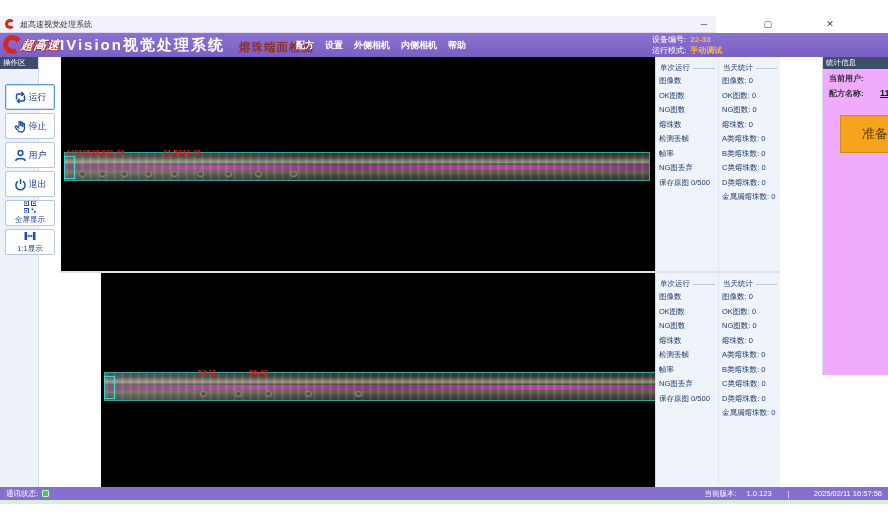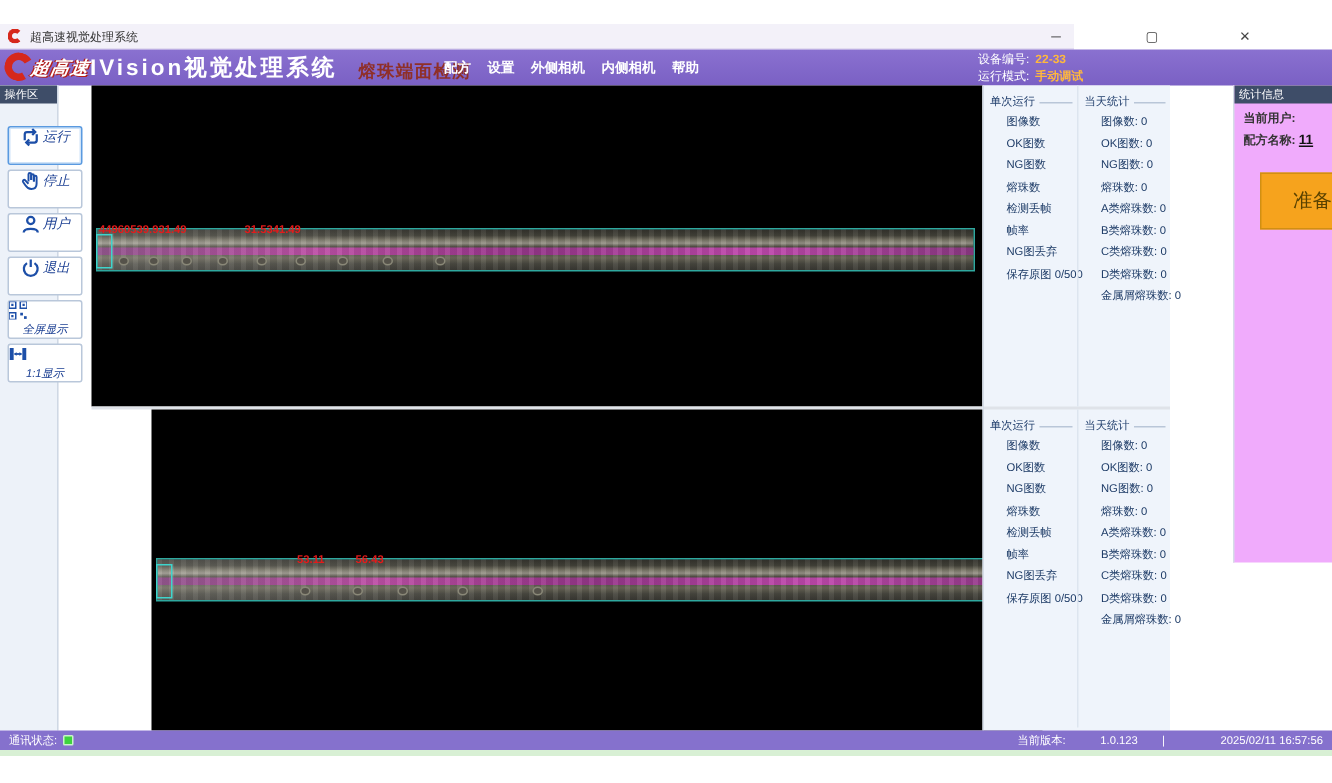--- a/index.html
+++ b/index.html
@@ -21,21 +21,21 @@
   .app-title { position:absolute; left:60px; top:3px; font-size:15px; font-weight:bold; color:#fff; letter-spacing:2px; }
   .app-subtitle { position:absolute; left:206px; top:7px; font-size:11.5px; font-weight:bold; color:#8f2f28; letter-spacing:1px;margin-left:33px; }
   .menu { position:absolute; left:296px; top:0; height:24px; display:flex; align-items:center; gap:11px; }
   .menu-item { font-size:9px; font-weight:bold; color:#fff; cursor:default; }
   .devinfo { position:absolute; left:652px; top:1px; font-size:8px; line-height:11px; color:#fff; }
   .devinfo .val { color:#ffb83d; font-weight:bold; margin-left:4px; }
 
   
   .sidebar { position:absolute; left:0; top:57px; width:39px; height:430px; background:#edf2f9; border-right:1px solid #cfd8e4; }
   .panel-hd { height:12px; background:#3e4d68; color:#fff; font-size:7.5px; line-height:12px; padding-left:3px; }
-  .side-btn { position:absolute; left:5px; width:50px; height:26px; background:#fff; border:1px solid #b9c7da; border-radius:2px; display:flex; justify-content:center; gap:2px; color:#1b3f93; font-size:9px; cursor:default;font-style:italic; }
+  .side-btn { position:absolute; left:5px; width:50px; height:26px; background:#fff; border:1px solid #b9c7da; border-radius:2px; display:flex; align-items:center; justify-content:center; gap:2px; color:#1b3f93; font-size:9px; cursor:default; }
   .side-btn.small { font-size:7.5px;flex-direction:column; }
   .side-btn.active { border-color:#5a9ae0; box-shadow:0 0 0 1px #cfe3f8 inset; }
   .side-btn svg { flex:none; }
 
   
   .viewport { position:absolute; left:61px; width:594px; height:214px; background:#000; }
   .vp1 { top:57px;text-align:center; } .vp2 { top:273px;margin-left:40px; }
   .vp-sep { position:absolute; left:61px; top:271px; width:594px; height:2px; background:#dfe3e9; }
   .strip { position:absolute; left:3px; width:586px; height:29px; border:1px solid #2fa89f;
     background:linear-gradient(180deg,#34332d 0%,#44433a 15%,#7b7869 26%,#9a968a 34%,#565349 42%,#4a4940 48%,#59564c 58%,#6b6859 70%,#494840 85%,#3a3933 100%); }
@@ -51,34 +51,34 @@
 
   
   .stats { position:absolute; left:655px; top:57px; width:125px; height:430px; background:#eff4fb; border-left:1px solid #d5dde8; }
   .stats-half { display:flex; height:214px; }
   .stats-half.bottom { border-top:2px solid #dfe3e9; height:214px; }
   .scol { width:62px; padding-top:3px; }
   .scol + .scol { border-left:1px solid #dde5ef; }
   .grp { display:flex; align-items:center; gap:3px; color:#23406e; font-size:7.5px; padding:3px 3px 1px 4px; }
   .grp::after { content:''; flex:1; height:1px; background:#b9c6d8; }
   .srows { list-style:none; }
-  .srows li { font-size:7.5px; color:#1c3a66; line-height:14.5px; padding-left:15px; white-space:nowrap; }
+  .srows li { font-size:7.5px; color:#1c3a66; line-height:14.5px; padding-left:3px; white-space:nowrap; }
 
   
   .info { position:absolute; left:822px; top:57px; width:108px; height:318px; background:#f0abfc; border-left:1px solid #d5dde8; }
   .info-row { font-size:8px; font-weight:bold; color:#333; padding:4px 0 0 6px; }
-  .info-row .val { font-size:9px; color:#111; margin-left:0;text-decoration:underline; }
+  .info-row .val { font-size:9px; color:#111; margin-left:14px;text-decoration:underline; }
   .btn-prepare { position:absolute; left:17px; top:58px; width:70px; height:38px; background:#f6a31d; border:1px solid #d18f12; font-size:13px; color:#5a4200; cursor:default; font-family:"Liberation Sans",sans-serif; }
   .btn-stats { position:absolute; left:17px; top:121px; width:70px; height:36px; background:#fff; border:1px solid #cfcfcf; font-size:11.5px; color:#333; cursor:default; font-family:"Liberation Sans",sans-serif; }
 
   
   .statusbar { position:absolute; left:0; top:487px; width:888px; height:13px; background:#8571cd; color:#fff; font-size:7.5px; display:flex; align-items:center; justify-content:space-between; padding:0 6px; }
   .sb-left { display:flex; align-items:center; }
   .led { width:7px; height:7px; background:#3ed33e; border:1px solid #c9f3c9; border-radius:1px; margin-left:4px; }
-  .sb-right span { margin-left:21px; }
+  .sb-right span { margin-left:8px; }
   .sb-right .sep { margin:0 14px; }
   .bottom-strip { position:absolute; left:0; top:500px; width:888px; height:4px; background:#d8f0d4; }
 </style>
 </head>
 <body>
 
 <div class="screen">
 
   <div class="titlebar">
     <span class="tb-icon"></span>
@@ -191,21 +191,21 @@
   <section class="viewport vp2">
     <div class="strip strip2">
       <span class="endbox"></span>
       <span class="bead" style="left:95px"></span>
         <span class="bead" style="left:130px"></span>
       <span class="bead" style="left:160px"></span>
         <span class="bead" style="left:200px"></span>
       <span class="bead" style="left:250px"></span>
     </div>
     <span class="anno" style="left:97px; top:95px">53.11</span>
-    <span class="anno" style="left:136px; top:95px">56.43</span>
+    <span class="anno" style="left:148px; top:95px">56.43</span>
   </section>
 
   <section class="stats">
     <div class="stats-half">
       <div class="scol">
         <div class="grp">单次运行</div>
         <ul class="srows">
 
         <li>图像数</li>
             <li>OK图数</li>

